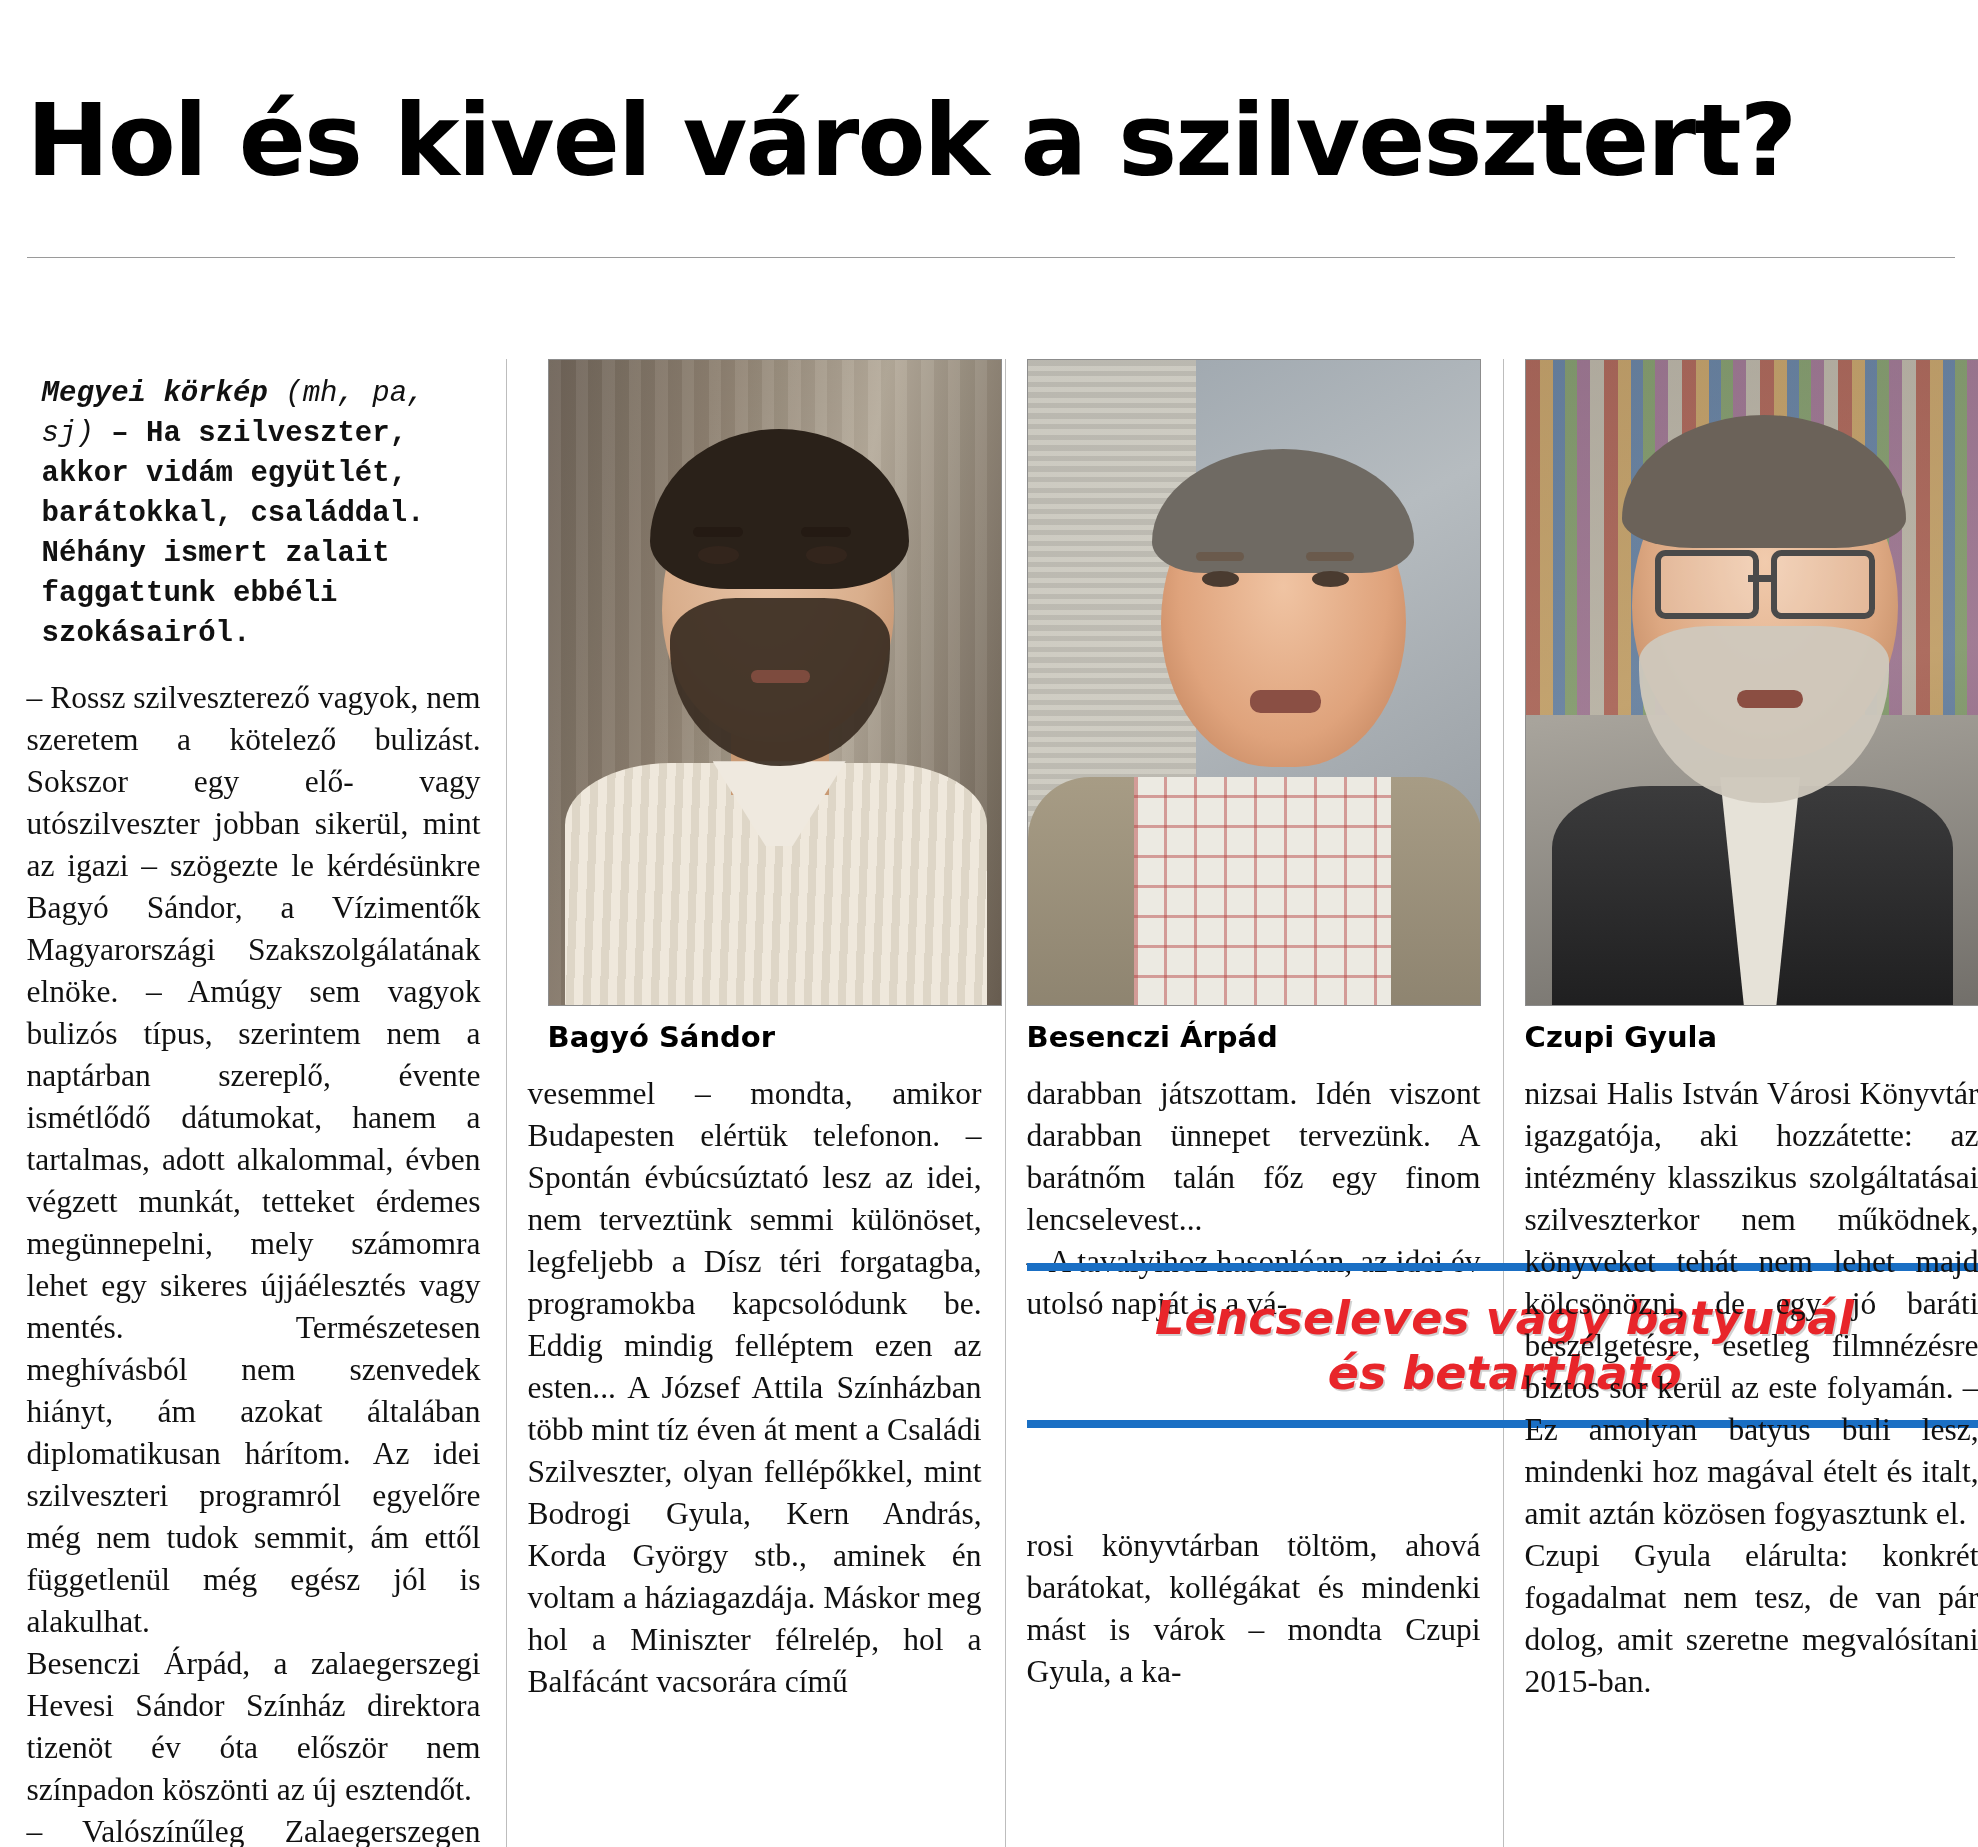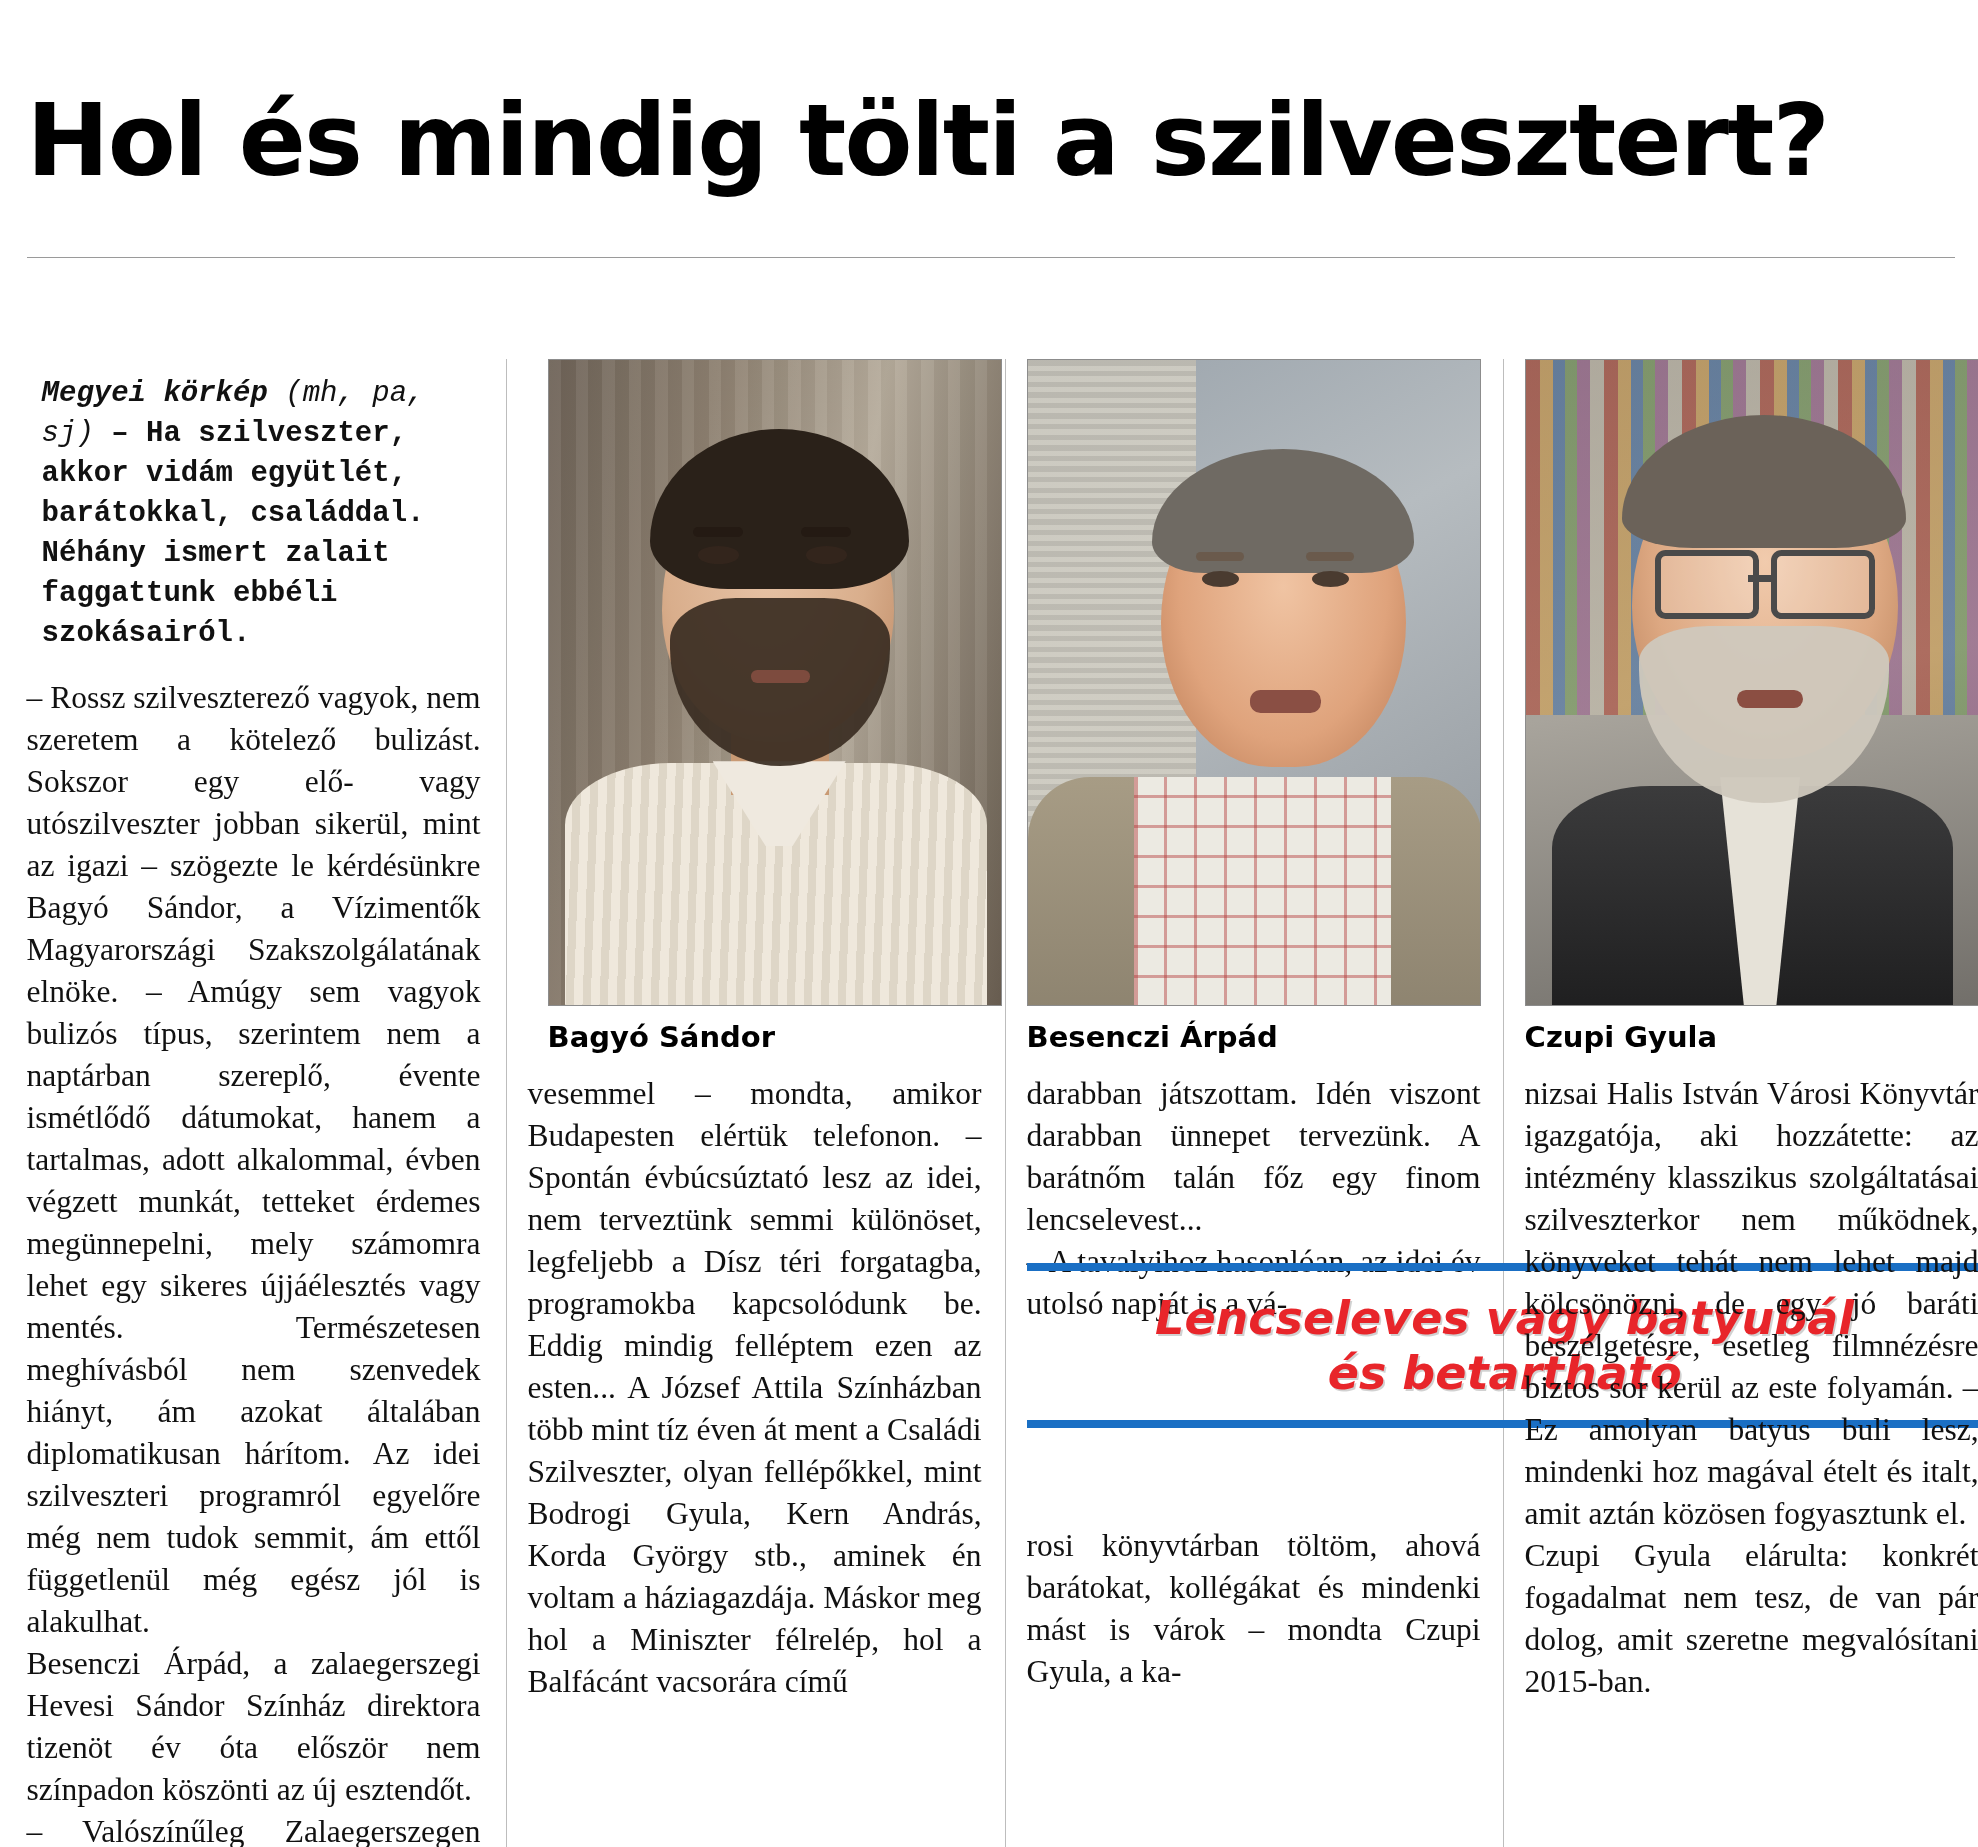--- a/index.html
+++ b/index.html
@@ -371,21 +371,21 @@
     left: 0;
     top: 0;
     width: 454px;
   }
 </style>
 </head>
 <body>
 
 <div class="page">
 
-  <h1 class="headline">Hol és mindig tölti a szilvesztert?</h1>
+  <h1 class="headline">Hol és kivel várok a szilvesztert?</h1>
   <div class="rule-under-subhead"></div>
 
   <div class="content">
 
     <div class="vline vline1"></div>
     <div class="vline vline2"></div>
     <div class="vline vline3"></div>
 
     <div class="photo-row">
 

